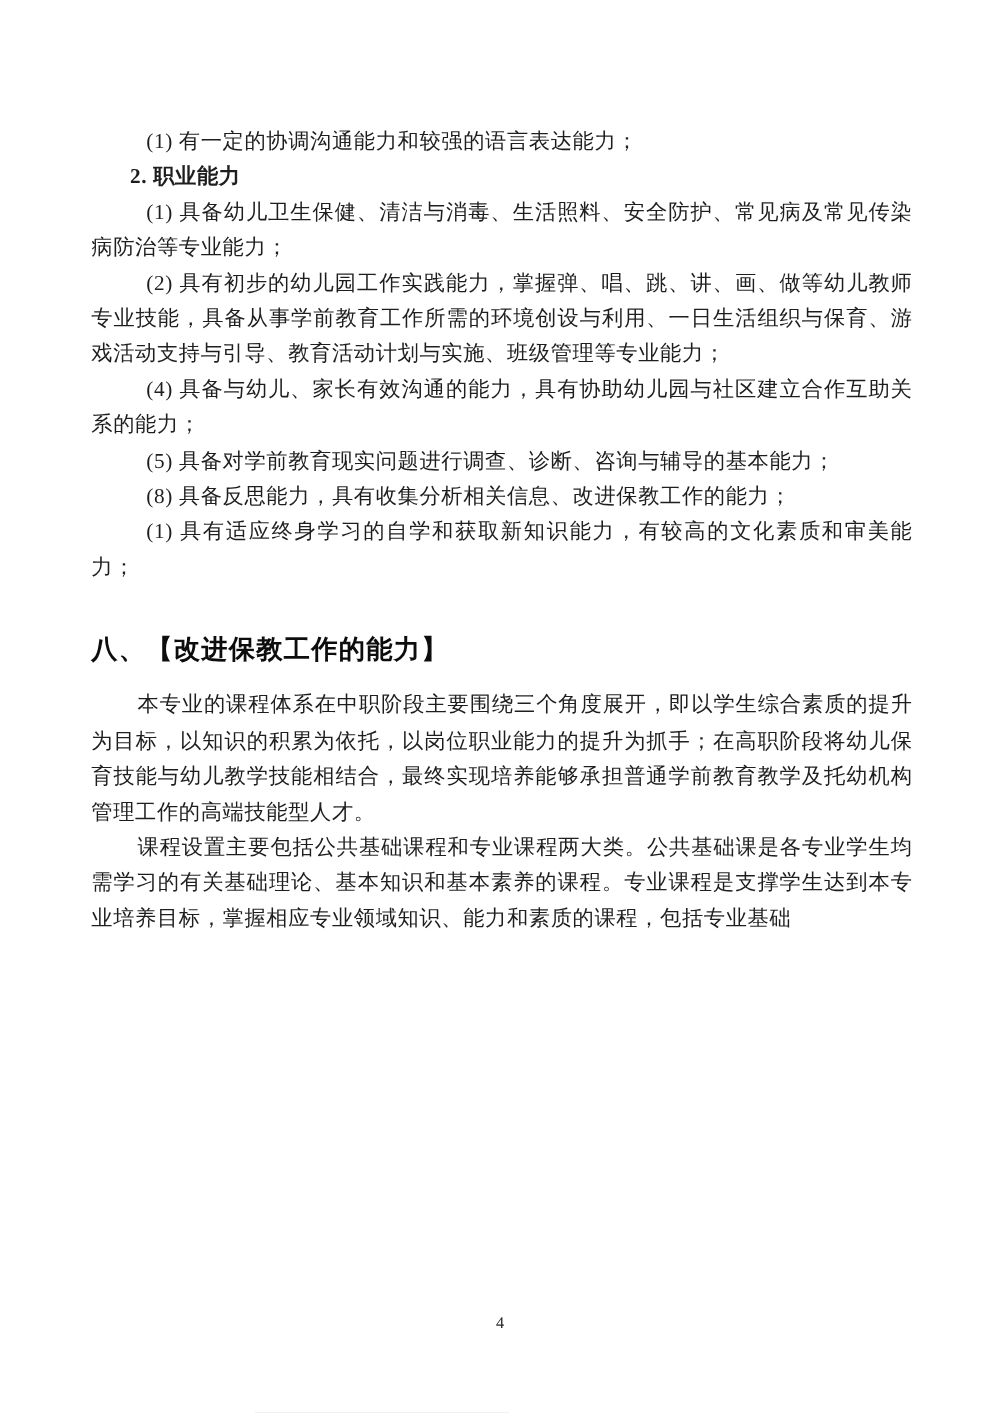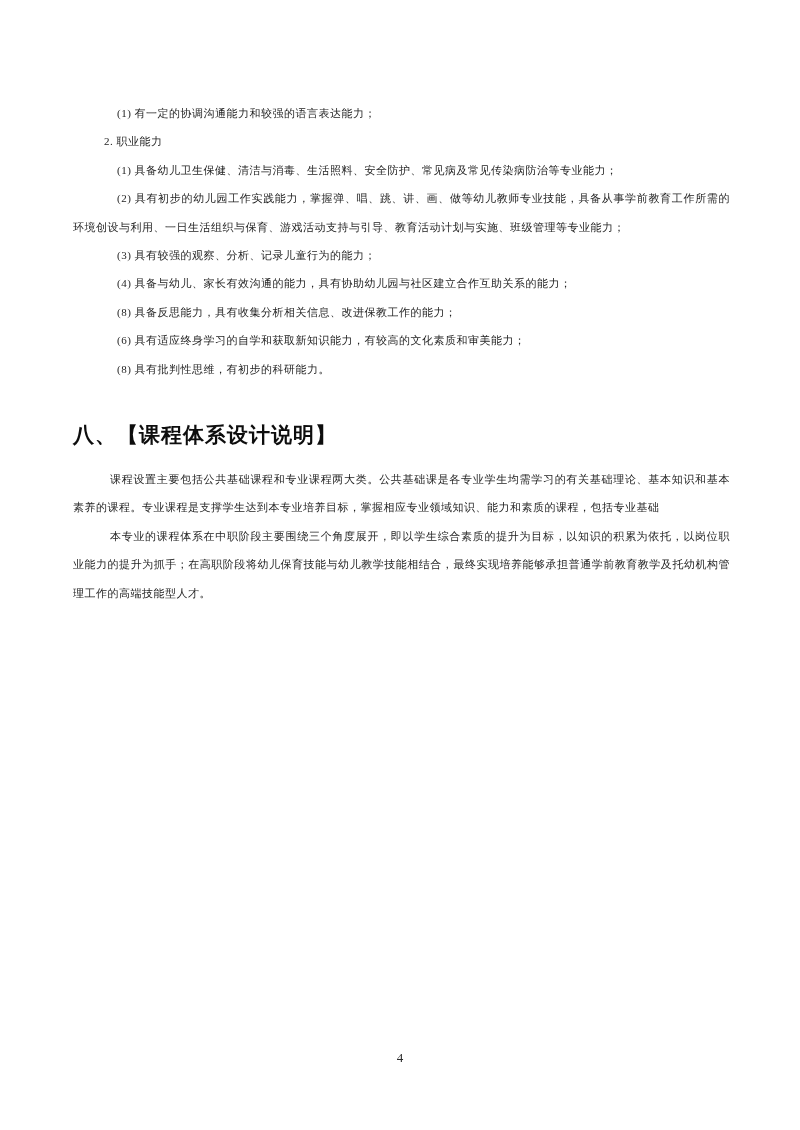--- a/index.html
+++ b/index.html
@@ -15,27 +15,27 @@
     color: #1e1e1e;
     overflow: hidden;
   }
   .content {
     position: absolute;
     left: 73px; top: 99px;
     width: 657px;
   }
   .ability-list p,
   .paragraphs p {
-    font-size: 11px;
+    font-size: 17px;
     line-height: 28.4px;
     text-align: justify;
     letter-spacing: 0.5px;
   }
   .ability-list p.sub { text-indent: 44px; }
-  .ability-list p.num { text-indent: 31px; }
+  .ability-list p.num { text-indent: 31px; font-weight: bold; }
   .paragraphs p { text-indent: 37px; }
   .heading {
     font-family: "Liberation Sans", "DejaVu Sans", sans-serif;
     font-weight: bold;
     font-size: 21px;
     color: #0d0d0d;
     letter-spacing: 1px;
     margin-top: 37px;
     margin-bottom: 15px;
     line-height: 30px;
@@ -58,38 +58,37 @@
 
         <p class="sub">(1) 有一定的协调沟通能力和较强的语言表达能力；</p>
 
 
         <p class="num">2.  职业能力</p>
 
         <p class="sub">(1) 具备幼儿卫生保健、清洁与消毒、生活照料、安全防护、常见病及常见传染病防治等专业能力；</p>
 
         <p class="sub">(2) 具有初步的幼儿园工作实践能力，掌握弹、唱、跳、讲、画、做等幼儿教师专业技能，具备从事学前教育工作所需的环境创设与利用、一日生活组织与保育、游戏活动支持与引导、教育活动计划与实施、班级管理等专业能力；</p>
 
-        <p class="sub">(3) 具有较强的观察、分析、记录儿童行为的能力；</p>
 
         <p class="sub">(4) 具备与幼儿、家长有效沟通的能力，具有协助幼儿园与社区建立合作互助关系的能力；</p>
 
+        <p class="sub">(5) 具备对学前教育现实问题进行调查、诊断、咨询与辅导的基本能力；</p>
 
         <p class="sub">(8) 具备反思能力，具有收集分析相关信息、改进保教工作的能力；</p>
 
-        <p class="sub">(6) 具有适应终身学习的自学和获取新知识能力，有较高的文化素质和审美能力；</p>
+        <p class="sub">(1) 具有适应终身学习的自学和获取新知识能力，有较高的文化素质和审美能力；</p>
 
-        <p class="sub">(8) 具有批判性思维，有初步的科研能力。</p>
       </div>
 
-    <h2 class="heading">八、【课程体系设计说明】</h2>
+    <h2 class="heading">八、【改进保教工作的能力】</h2>
 
     <div class="paragraphs">
 
 
+        <p>本专业的课程体系在中职阶段主要围绕三个角度展开，即以学生综合素质的提升为目标，以知识的积累为依托，以岗位职业能力的提升为抓手；在高职阶段将幼儿保育技能与幼儿教学技能相结合，最终实现培养能够承担普通学前教育教学及托幼机构管理工作的高端技能型人才。</p>
+
         <p>课程设置主要包括公共基础课程和专业课程两大类。公共基础课是各专业学生均需学习的有关基础理论、基本知识和基本素养的课程。专业课程是支撑学生达到本专业培养目标，掌握相应专业领域知识、能力和素质的课程，包括专业基础</p>
-
-        <p>本专业的课程体系在中职阶段主要围绕三个角度展开，即以学生综合素质的提升为目标，以知识的积累为依托，以岗位职业能力的提升为抓手；在高职阶段将幼儿保育技能与幼儿教学技能相结合，最终实现培养能够承担普通学前教育教学及托幼机构管理工作的高端技能型人才。</p>
       </div>
 
   </div>
 
   <div class="page-number">4</div>
 </div>
 
 </body></html>

